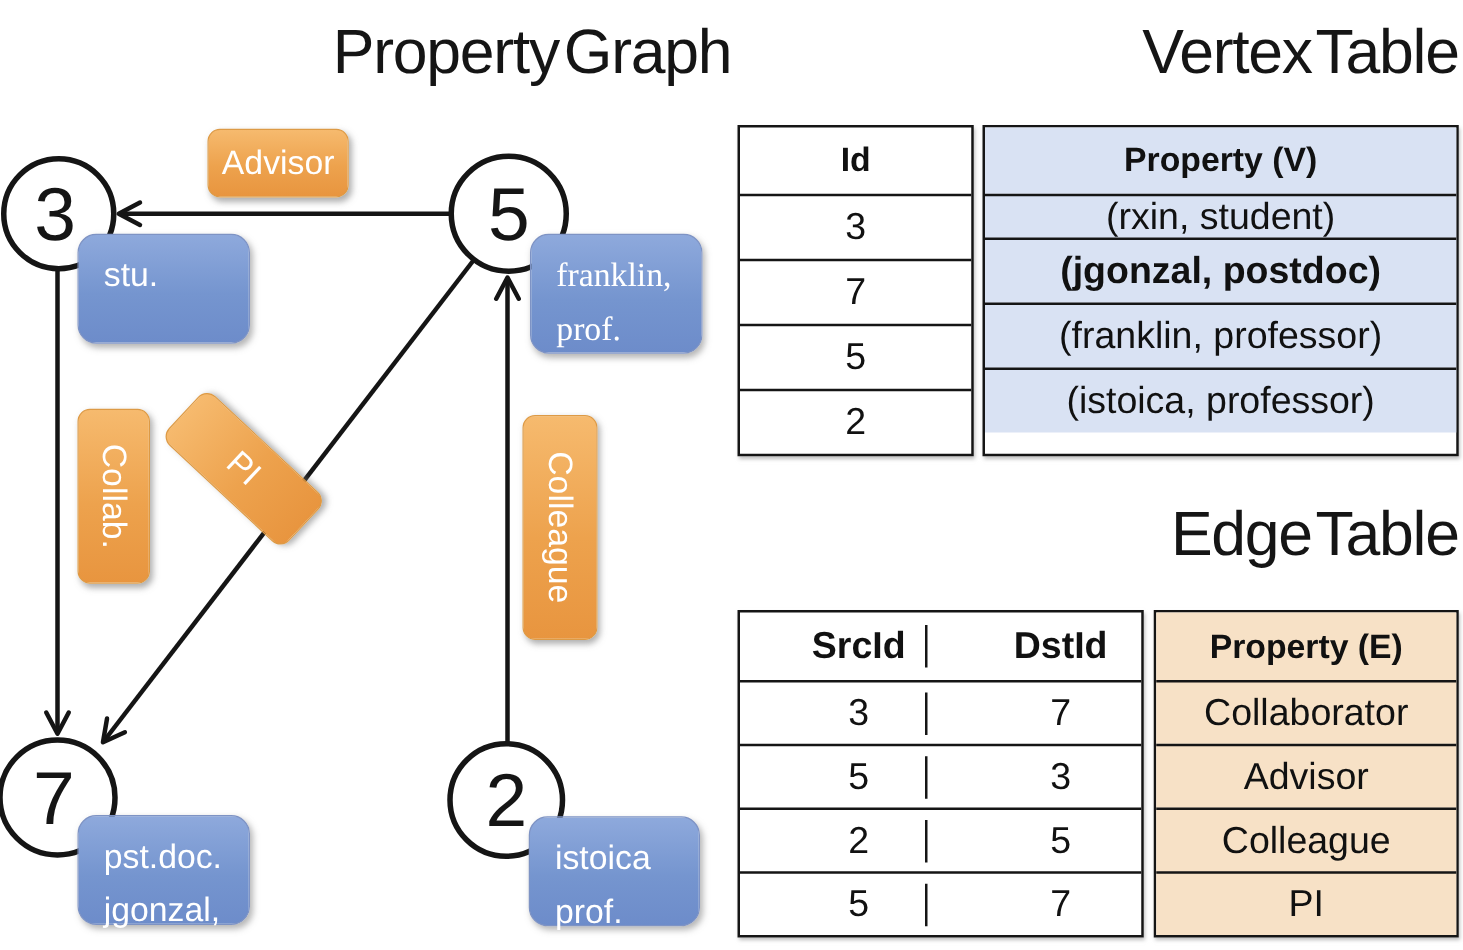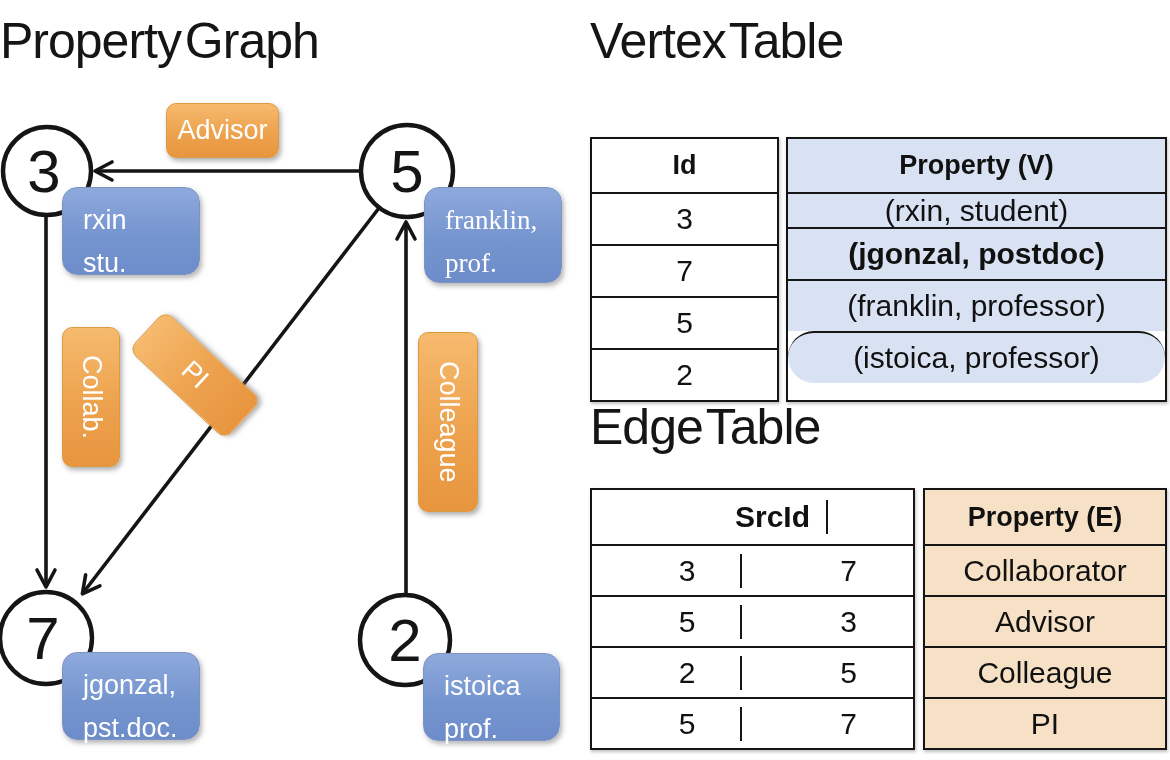--- a/index.html
+++ b/index.html
@@ -2,21 +2,21 @@
 <html><head>
 <meta charset="utf-8">
 <style>
   html,body{margin:0;padding:0;background:#fff;}
   body{width:1170px;height:760px;position:relative;overflow:hidden;
        font-family:"Liberation Sans",sans-serif;color:#111;}
   .abs{position:absolute;}
 
   
   .big-title{font-size:50px;font-weight:400;letter-spacing:-1px;word-spacing:-9px;
-             text-align:left;white-space:nowrap;color:#151515;}
+             text-align:right;white-space:nowrap;color:#151515;}
 
   
   #graph-svg{position:absolute;left:0;top:0;}
 
   
   .olabel{position:absolute;display:flex;align-items:center;justify-content:center;
           background:linear-gradient(180deg,#f6ba6e 0%,#eda24d 55%,#e8953f 100%);
           border:1px solid #dd9a45;border-radius:10px;color:#fff;font-size:27px;
           box-shadow:2px 3px 5px rgba(110,110,110,.55);}
   .vert{writing-mode:vertical-rl;}
@@ -72,61 +72,61 @@
 
 <div class="olabel" style="left:166px;top:103px;width:111px;height:53px;">Advisor</div>
 
 <div class="olabel vert" style="left:62px;top:327px;width:56px;height:138px;">Collab.</div>
 
 <div class="olabel vert" style="left:168px;top:309px;width:52px;height:130px;transform:rotate(-47deg);">PI</div>
 
 <div class="olabel vert" style="left:418px;top:332px;width:58px;height:178px;">Colleague</div>
 
 <div class="blabel" style="left:62px;top:187px;width:138px;height:88px;">
-  <div>rxin</div>
   <div>stu.</div>
 </div>
 <div class="blabel" style="left:424px;top:187px;width:138px;height:96px;font-family:Liberation Serif, serif;">
   <div>franklin,</div>
   <div>prof.</div>
 </div>
 <div class="blabel" style="left:62px;top:652px;width:138px;height:88px;">
+  <div>pst.doc.</div>
   <div>jgonzal,</div>
-  <div>pst.doc.</div>
 </div>
 <div class="blabel" style="left:423px;top:653px;width:137px;height:88px;">
   <div>istoica</div>
   <div>prof.</div>
 </div>
 
 <div class="abs big-title" style="left:590px;top:12px;width:577px;">Vertex Table</div>
 
-<div class="abs" style="left:590px;top:100px;display:flex;margin-top:37px;">
+<div class="abs" style="left:590px;top:100px;display:flex;">
   <div class="tcol" style="width:189px;">
     <div class="cell hcell" style="height:53px;">Id</div>
     <div class="cell" style="height:52px;">3</div>
     <div class="cell" style="height:52px;">7</div>
     <div class="cell" style="height:52px;">5</div>
     <div class="cell" style="height:52px;">2</div>
   </div>
   <div class="tcol" style="width:381px;margin-left:7px;">
     <div class="cell hcell bluefill" style="height:53px;">Property (V)</div>
     <div class="cell bluefill" style="height:35px;">(rxin, student)</div>
     <div class="cell bluefill" style="height:52px;font-weight:bold;">(jgonzal, postdoc)</div>
     <div class="cell bluefill" style="height:52px;">(franklin, professor)</div>
-    <div class="cell bluefill" style="height:52px;border-radius:26px;">(istoica, professor)</div>
+    <div class="cell bluefill" style="height:52px;">(istoica, professor)</div>
   </div>
 </div>
 
 <div class="abs big-title" style="left:590px;top:398px;width:577px;">Edge Table</div>
 
 <div class="abs" style="left:590px;top:488px;display:flex;">
   <div class="tcol" style="width:325px;">
     <div class="cell duo" style="height:54px;padding:0;">
       <div class="dcell hcell" style="width:150px;flex:none;">SrcId</div>
+      <div class="dcell hcell">DstId</div>
     </div>
     <div class="cell duo" style="height:51px;padding:0;">
       <div class="dcell" style="width:150px;flex:none;">3</div>
       <div class="dcell">7</div>
     </div>
     <div class="cell duo" style="height:51px;padding:0;">
       <div class="dcell" style="width:150px;flex:none;">5</div>
       <div class="dcell">3</div>
     </div>
     <div class="cell duo" style="height:51px;padding:0;">

